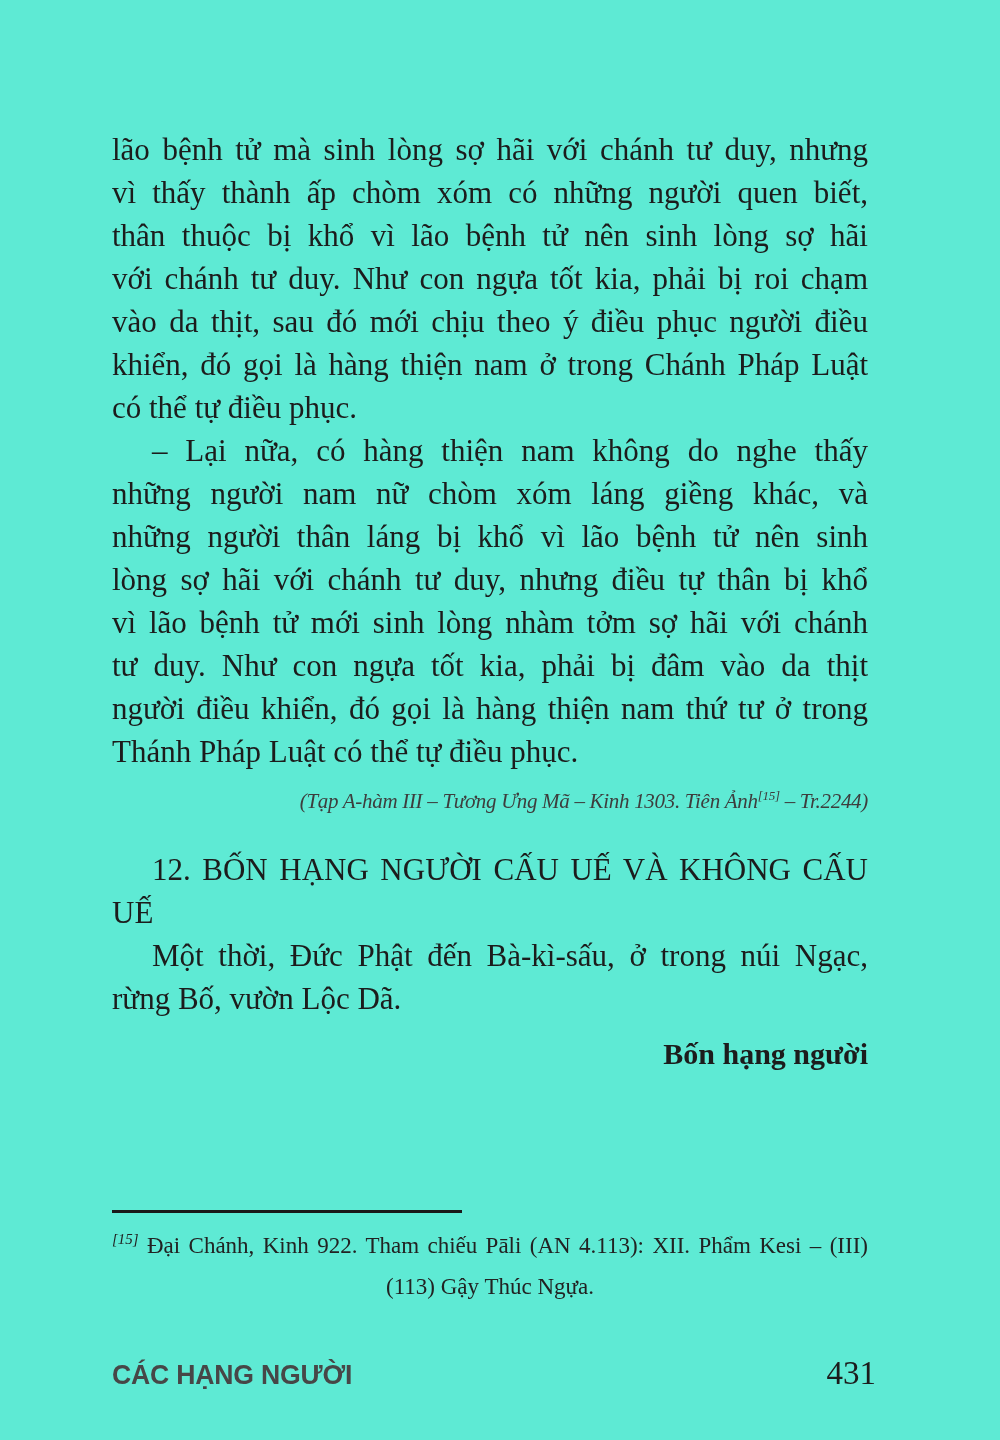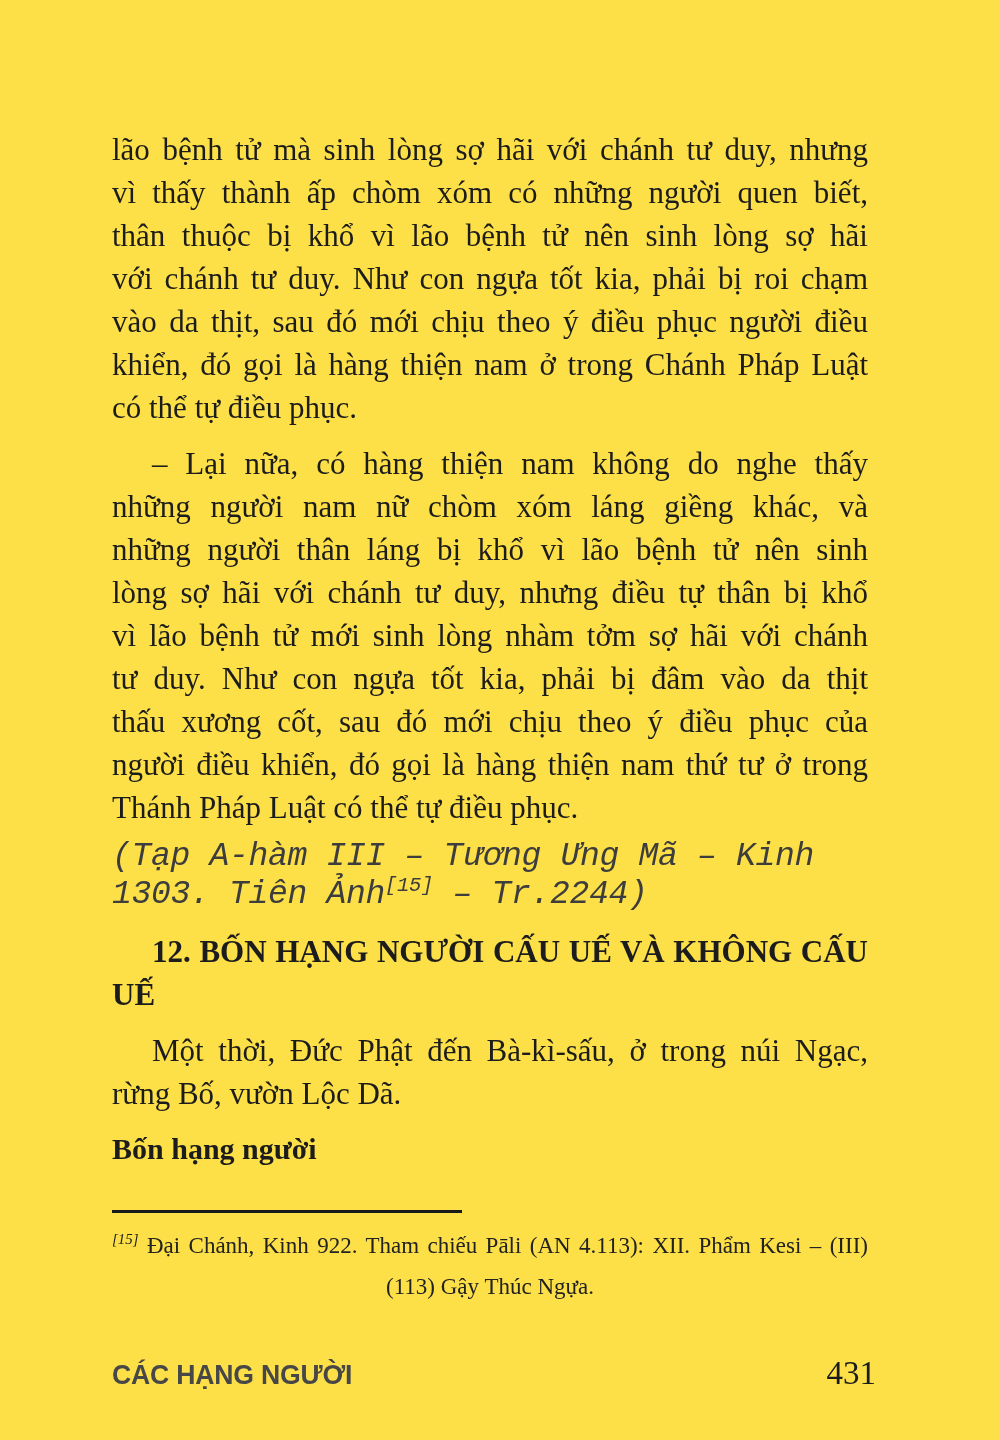--- a/index.html
+++ b/index.html
@@ -1,55 +1,56 @@
 <!DOCTYPE html>
 <html><head>
 <meta charset="utf-8">
 <style>
   html, body { margin: 0; padding: 0; background: #ffffff; }
   .page {
     position: relative;
     width: 1000px;
     height: 1440px;
     box-sizing: border-box;
-    background: #fde047;
+    background: #5eead4;
     padding: 128px 132px 0 112px;
     font-family: "Liberation Serif", serif;
     color: #1c1c1c;
     overflow: hidden;
   }
   .para { margin: 0; }
-  .p-space { margin-top: 13px; }
+  .p-space { }
   .line {
     font-size: 31px;
     line-height: 43px;
     white-space: normal;
   }
   
   .jl { text-align: justify; text-align-last: justify; }
   .ind { padding-left: 40px; }
   .citation {
     margin: 9px 0 2px 0;
-    font-family: Liberation Mono, monospace;
+    text-align: right;
+    font-family: Liberation Serif, serif;
     font-style: italic;
-    font-size: 33px;
+    font-size: 21px;
     line-height: 38px;
     color: #3d3d3d;
     letter-spacing: -0.3px;
   }
   .citation sup { font-size: 0.62em; line-height: 0; }
   .heading {
-    margin-top: 16px;
-    font-weight: bold;
+    margin-top: 28px;
+    font-weight: normal;
     font-size: 31px;
     line-height: 47px;
   }
   .subheading {
     margin-top: 12px;
-    text-align: left;
+    text-align: right;
     font-weight: bold;
     font-size: 30px;
     line-height: 44px;
   }
   .footnote-block {
     position: absolute;
     left: 112px;
     right: 132px;
     top: 1210px;
   }
@@ -106,21 +107,20 @@
     <div class="line">có thể tự điều phục.</div>
   </div>
 
   <div class="para p-space">
     <div class="line jl ind">– Lại nữa, có hàng thiện nam không do nghe thấy</div>
     <div class="line jl">những người nam nữ chòm xóm láng giềng khác, và</div>
     <div class="line jl">những người thân láng bị khổ vì lão bệnh tử nên sinh</div>
     <div class="line jl">lòng sợ hãi với chánh tư duy, nhưng điều tự thân bị khổ</div>
     <div class="line jl">vì lão bệnh tử mới sinh lòng nhàm tởm sợ hãi với chánh</div>
     <div class="line jl">tư duy. Như con ngựa tốt kia, phải bị đâm vào da thịt</div>
-    <div class="line jl">thấu xương cốt, sau đó mới chịu theo ý điều phục của</div>
     <div class="line jl">người điều khiển, đó gọi là hàng thiện nam thứ tư ở trong</div>
     <div class="line">Thánh Pháp Luật có thể tự điều phục.</div>
   </div>
 
   <div class="citation">
     <span>(Tạp A-hàm III – Tương Ưng Mã – Kinh 1303. Tiên Ảnh</span><sup>[15]</sup><span> – Tr.2244)</span>
   </div>
 
   <div class="heading">
     <div class="line jl ind">12. BỐN HẠNG NGƯỜI CẤU UẾ VÀ KHÔNG CẤU</div>

